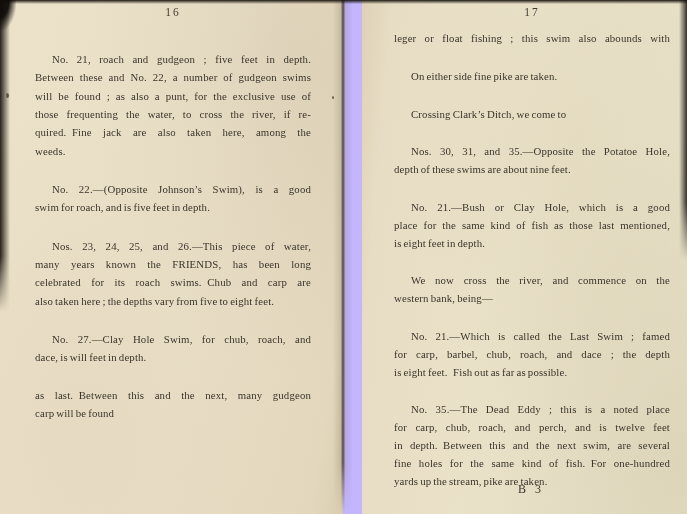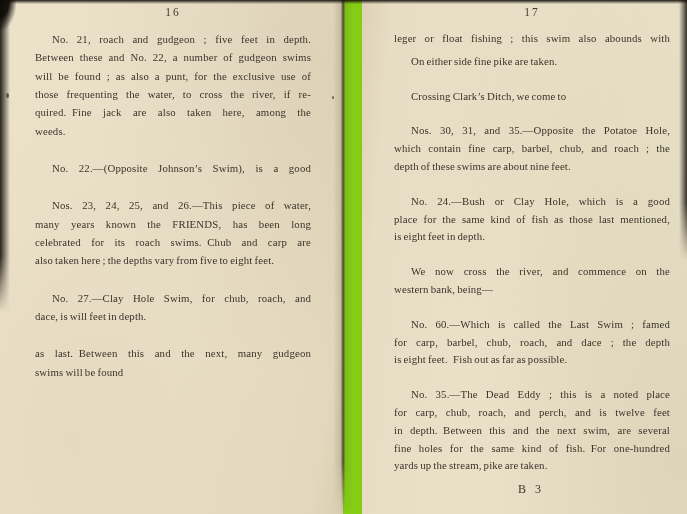--- a/index.html
+++ b/index.html
@@ -1,18 +1,18 @@
 <!DOCTYPE html>
 <html><head>
 <meta charset="utf-8">
 <style>
   html,body{margin:0;padding:0;background:#111;}
   .scan{
     position:relative;width:687px;height:514px;overflow:hidden;
-    background:#84cc16;
+    background:#c4b5fd;
     font-family:"Liberation Serif","DejaVu Serif",serif;
     color:#3a342b;
   }
   .page{position:absolute;top:0;height:514px;}
   .page-left{
     left:0;width:343px;
     background:
       radial-gradient(ellipse at 20% 85%, rgba(190,170,130,0.10), rgba(0,0,0,0) 55%),
       radial-gradient(ellipse at 85% 10%, rgba(120,100,70,0.08), rgba(0,0,0,0) 50%),
       linear-gradient(100deg,#ece2ca 0%,#e9dfc7 55%,#e3d8bd 92%,#d9cdb1 100%);
@@ -74,21 +74,21 @@
     font-size:10.8px;
     letter-spacing:0.15px;
     word-spacing:-0.8px;
     text-align:justify;
     text-align-last:justify;
     white-space:normal;
     height:18.35px;line-height:18.35px;overflow:hidden;
   }
   .page-right .line{height:17.8px;line-height:17.8px;}
   .line.end{text-align-last:left;}
-  .line.ind{text-indent:17px;}
+  .line.ind{text-indent:17px;margin-top:20px;}
 
   .sig{
     position:absolute;top:482px;left:92px;width:90px;text-align:right;
     font-size:12px;letter-spacing:3px;color:#3a342b;
   }
 </style>
 </head>
 <body>
 
 <div class="scan">
@@ -99,66 +99,66 @@
       <div class="para">
         <div class="line ind">No. 21, roach and gudgeon ; five feet in depth.</div>
         <div class="line">Between these and No. 22, a number of gudgeon swims</div>
         <div class="line">will be found ; as also a punt, for the exclusive use of</div>
         <div class="line">those frequenting the water, to cross the river, if re-</div>
         <div class="line">quired. Fine jack are also taken here, among the</div>
         <div class="line end">weeds.</div>
       </div>
       <div class="para">
         <div class="line ind">No. 22.—(Opposite Johnson’s Swim), is a good</div>
+        <div class="line end">swim for roach, and is five feet in depth.</div>
       </div>
       <div class="para">
         <div class="line ind">Nos. 23, 24, 25, and 26.—This piece of water,</div>
         <div class="line">many years known the FRIENDS, has been long</div>
         <div class="line">celebrated for its roach swims. Chub and carp are</div>
         <div class="line end">also taken here ; the depths vary from five to eight feet.</div>
       </div>
       <div class="para">
         <div class="line ind">No. 27.—Clay Hole Swim, for chub, roach, and</div>
         <div class="line end">dace, is will feet in depth.</div>
       </div>
       <div class="para">
         <div class="line">as last. Between this and the next, many gudgeon</div>
-        <div class="line end">swims will be found</div>
+        <div class="line end">carp will be found</div>
       </div>
     </div>
   </div>
 
   <div class="page page-right">
     <div class="pageno pageno-right">17</div>
     <div class="textcol textcol-right">
       <div class="para tight">
         <div class="line">leger or float fishing ; this swim also abounds with</div>
       </div>
       <div class="para">
         <div class="line ind end">On either side fine pike are taken.</div>
       </div>
       <div class="para">
         <div class="line ind end">Crossing Clark’s Ditch, we come to</div>
       </div>
       <div class="para">
         <div class="line ind">Nos. 30, 31, and 35.—Opposite the Potatoe Hole,</div>
-        <div class="line">which contain fine carp, barbel, chub, and roach ; the</div>
         <div class="line end">depth of these swims are about nine feet.</div>
       </div>
       <div class="para">
-        <div class="line ind">No. 24.—Bush or Clay Hole, which is a good</div>
+        <div class="line ind">No. 21.—Bush or Clay Hole, which is a good</div>
         <div class="line">place for the same kind of fish as those last mentioned,</div>
         <div class="line end">is eight feet in depth.</div>
       </div>
       <div class="para">
         <div class="line ind">We now cross the river, and commence on the</div>
         <div class="line end">western bank, being—</div>
       </div>
       <div class="para">
-        <div class="line ind">No. 60.—Which is called the Last Swim ; famed</div>
+        <div class="line ind">No. 21.—Which is called the Last Swim ; famed</div>
         <div class="line">for carp, barbel, chub, roach, and dace ; the depth</div>
         <div class="line end">is eight feet. Fish out as far as possible.</div>
       </div>
       <div class="para">
         <div class="line ind">No. 35.—The Dead Eddy ; this is a noted place</div>
         <div class="line">for carp, chub, roach, and perch, and is twelve feet</div>
         <div class="line">in depth. Between this and the next swim, are several</div>
         <div class="line">fine holes for the same kind of fish. For one-hundred</div>
         <div class="line end">yards up the stream, pike are taken.</div>
       </div>

